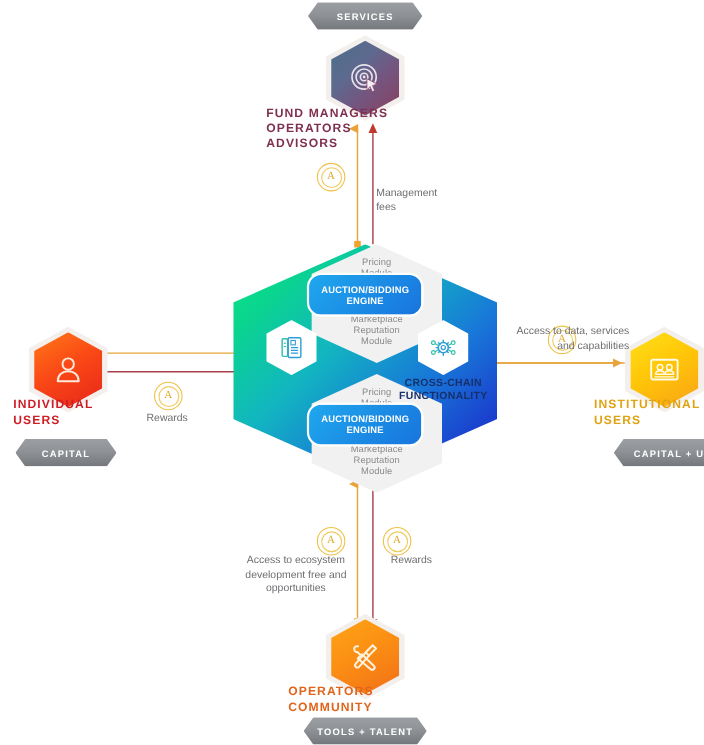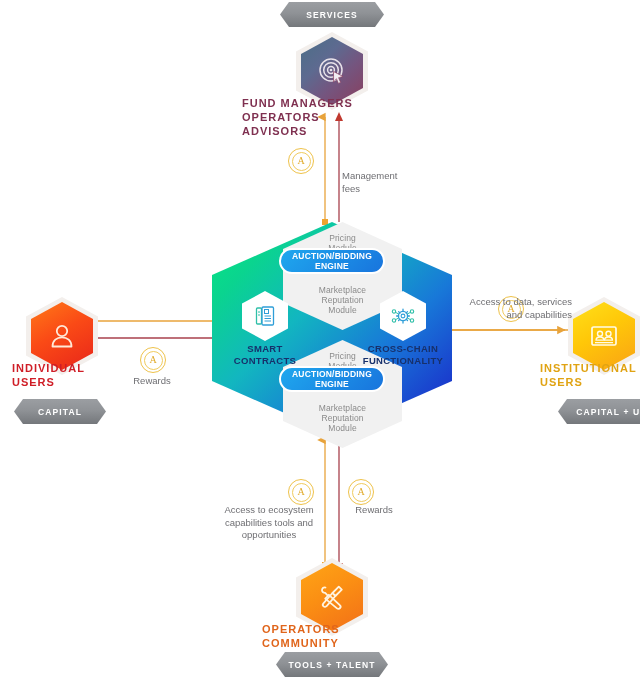--- a/index.html
+++ b/index.html
@@ -33,21 +33,21 @@
   }
   #module-top{left:271px;top:222px;}
   #module-bottom{left:271px;top:340px;}
   .module-label{
     color:#8a8a8a;font-size:8.5px;line-height:10px;text-align:center;
     width:88px;letter-spacing:.1px;
   }
   .module-label.top{margin-top:11px;}
   .module-label.bottom{margin-top:7px;}
   .engine-pill{
-    position:absolute;left:267px;width:106px;height:26px;border-radius:13px;
+    position:absolute;left:267px;width:106px;height:40px;border-radius:13px;
     background:linear-gradient(135deg,#1fa8ee 0%,#1874dd 100%);
     border:2px solid #ffffff;
     display:flex;flex-direction:column;align-items:center;justify-content:center;
     color:#ffffff;font-size:8.5px;font-weight:bold;line-height:10px;text-align:center;
     letter-spacing:.2px;box-sizing:border-box;
   }
   #engine-pill-top{top:248px;}
   #engine-pill-bottom{top:366px;}
 
   
@@ -247,24 +247,20 @@
       <rect x="3.5" y="4" width="5" height="16" rx="1" fill="none" stroke="#2fbfa8" stroke-width="1.3"></rect>
       <rect x="9" y="3" width="11.5" height="18" rx="1.2" fill="none" stroke="#2f9ed8" stroke-width="1.3"></rect>
       <rect x="11.5" y="5.5" width="4" height="4" fill="none" stroke="#2f9ed8" stroke-width="1"></rect>
       <line x1="11.5" y1="12" x2="18" y2="12" stroke="#2f9ed8" stroke-width="1"></line>
       <line x1="11.5" y1="14.5" x2="18" y2="14.5" stroke="#2f9ed8" stroke-width="1"></line>
       <line x1="11.5" y1="17" x2="18" y2="17" stroke="#2f9ed8" stroke-width="1"></line>
       <line x1="5" y1="8" x2="7" y2="8" stroke="#2fbfa8" stroke-width="1"></line>
       <line x1="5" y1="11" x2="7" y2="11" stroke="#2fbfa8" stroke-width="1"></line>
     </svg>
   </div>
-  <div class="feature-caption" id="caption-smart">
-    <span>SMART</span><br>
-    <span>CONTRACTS</span>
-  </div>
 
   <div class="feature-hex" id="feature-cross">
     <svg width="26" height="24" viewBox="0 0 26 24">
       <circle cx="13" cy="12" r="4.6" fill="none" stroke="#2f9ed8" stroke-width="1.4"></circle>
       <circle cx="13" cy="12" r="1.9" fill="none" stroke="#2f9ed8" stroke-width="1.1"></circle>
       <path d="M13 5.2v2 M13 17v2 M6.6 12h2 M17.5 12h2 M8.6 7.6l1.4 1.4 M16.1 15.1l1.4 1.4 M17.5 7.6l-1.4 1.4 M10 15.1l-1.4 1.4" stroke="#2f9ed8" stroke-width="1.3" stroke-linecap="round"></path>
       <circle cx="4" cy="7.5" r="1.7" fill="none" stroke="#2fbfa8" stroke-width="1.1"></circle>
       <circle cx="4" cy="16.5" r="1.7" fill="none" stroke="#2fbfa8" stroke-width="1.1"></circle>
       <circle cx="22" cy="7.5" r="1.7" fill="none" stroke="#2fbfa8" stroke-width="1.1"></circle>
       <circle cx="22" cy="16.5" r="1.7" fill="none" stroke="#2fbfa8" stroke-width="1.1"></circle>
@@ -361,18 +357,18 @@
     <span>Management</span><br>
     <span>fees</span>
   </div>
   <div class="flow-caption" id="cap-left-rewards">Rewards</div>
   <div class="flow-caption" id="cap-right">
     <span>Access to data, services</span><br>
     <span>and capabilities</span>
   </div>
   <div class="flow-caption" id="cap-bottom-left">
     <span>Access to ecosystem</span><br>
-    <span>capabilities tools and</span><br>
+    <span>development free and</span><br>
     <span>opportunities</span>
   </div>
   <div class="flow-caption" id="cap-bottom-right">Rewards</div>
 
 </div>
 
 </body></html>

